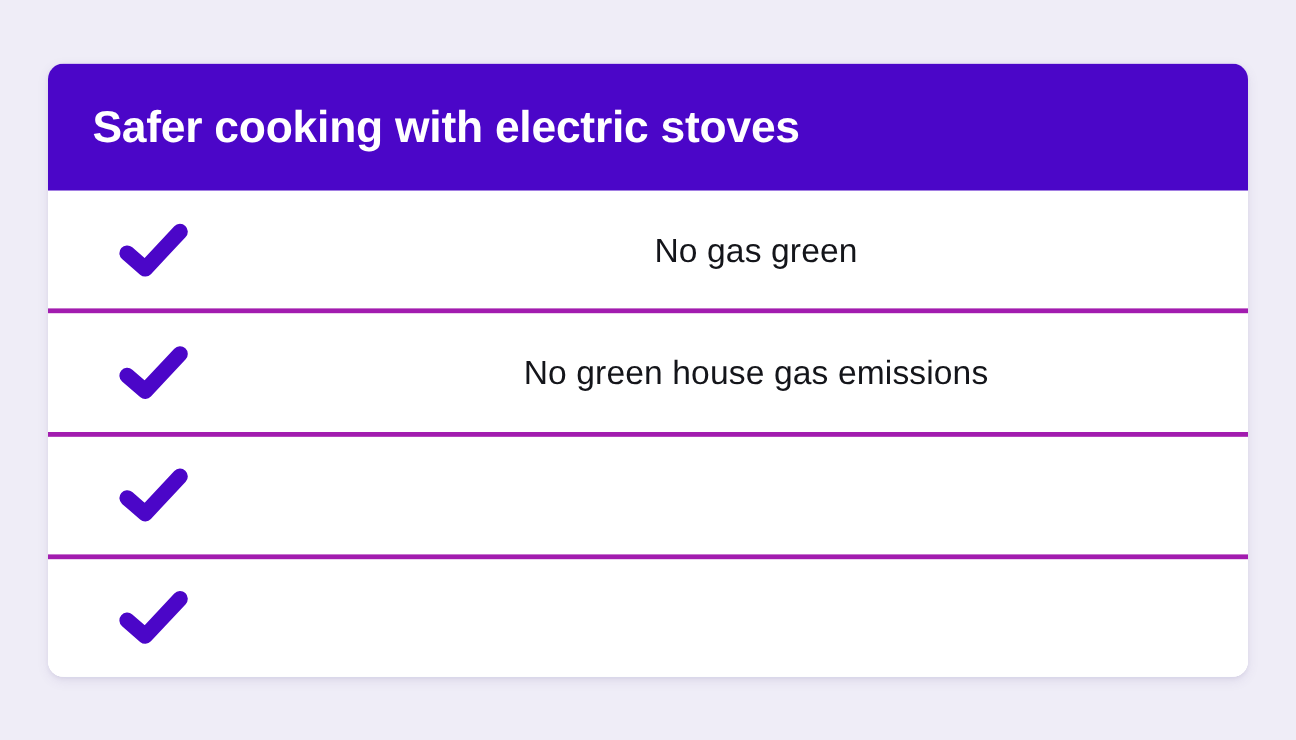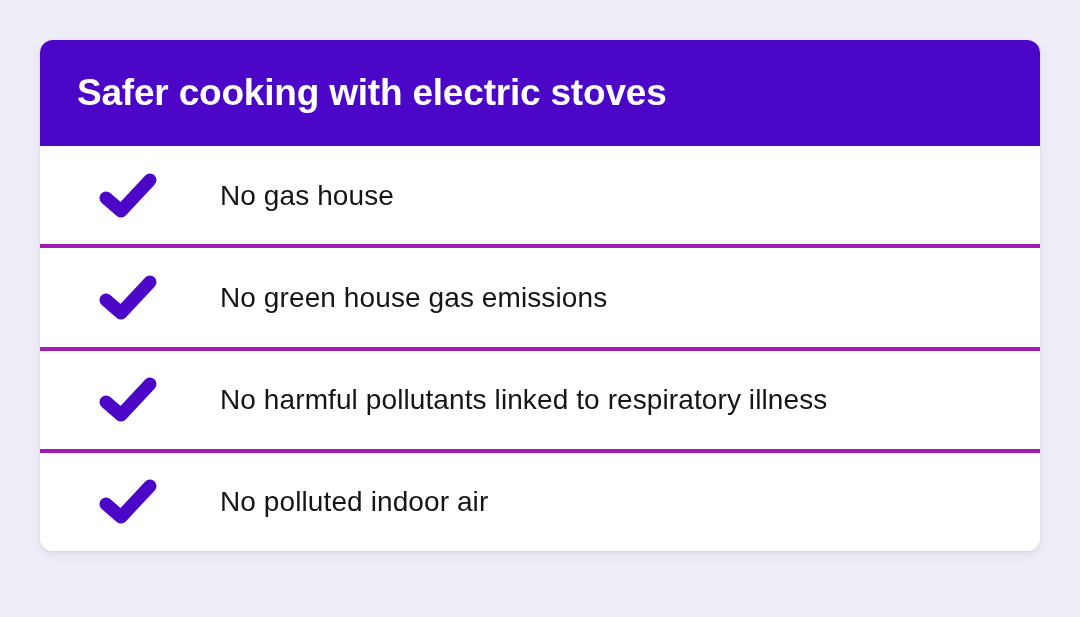--- a/index.html
+++ b/index.html
@@ -18,30 +18,31 @@
 
   .stage {
     position: relative;
     width: 1080px;
     height: 617px;
   }
 
   .card {
     position: absolute;
     left: 40px;
-    top: 40px;
+    top: 53px;
     width: 1000px;
     height: 511px;
     background: #ffffff;
     border-radius: 13px;
     box-shadow: 0 3px 10px rgba(86, 70, 140, 0.10),
                 0 1px 3px rgba(86, 70, 140, 0.07);
     overflow: hidden;
     display: flex;
     flex-direction: column;
+    text-align: center;
   }
 
   .card-header {
     flex: 0 0 106px;
     height: 106px;
     background: #4b06c8;
     display: flex;
     align-items: center;
     padding: 0 37px;
   }
@@ -119,45 +120,43 @@
     </div>
 
     <div class="card-body">
 
       <div class="benefit-row">
         <span class="check-cell">
           <svg class="check-icon" viewBox="0 0 58 45">
             <path d="M7 25 L22 38 L51 7"></path>
           </svg>
         </span>
-        <span class="benefit-label">No gas house</span>
+        <span class="benefit-label">No gas green</span>
       </div>
 
       <div class="benefit-row">
         <span class="check-cell">
           <svg class="check-icon" viewBox="0 0 58 45">
             <path d="M7 25 L22 38 L51 7"></path>
           </svg>
         </span>
         <span class="benefit-label">No green house gas emissions</span>
       </div>
 
       <div class="benefit-row">
         <span class="check-cell">
           <svg class="check-icon" viewBox="0 0 58 45">
             <path d="M7 25 L22 38 L51 7"></path>
           </svg>
         </span>
-        <span class="benefit-label">No harmful pollutants linked to respiratory illness</span>
       </div>
 
       <div class="benefit-row">
         <span class="check-cell">
           <svg class="check-icon" viewBox="0 0 58 45">
             <path d="M7 25 L22 38 L51 7"></path>
           </svg>
         </span>
-        <span class="benefit-label">No polluted indoor air</span>
       </div>
 
     </div>
   </div>
 </div>
 
 </body></html>

